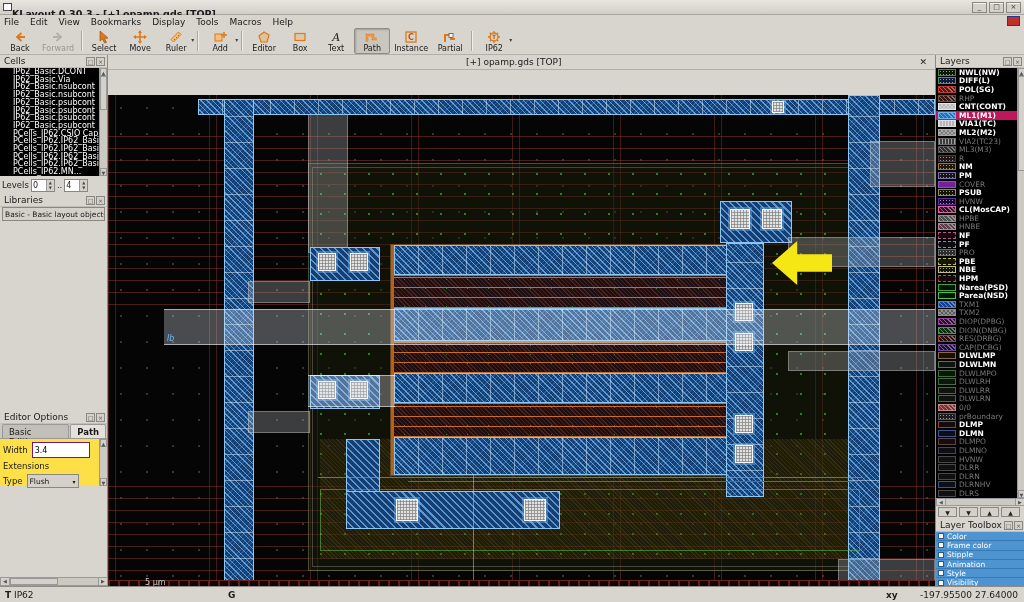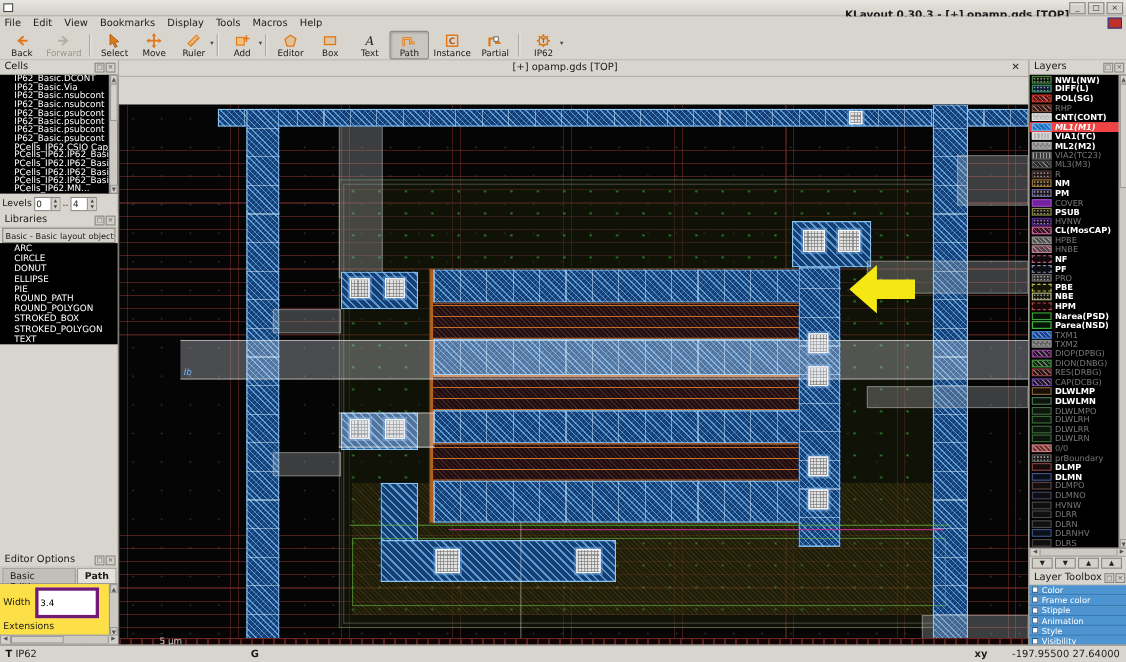--- a/index.html
+++ b/index.html
@@ -2,21 +2,21 @@
 <html><head>
 <meta charset="utf-8">
 <style>
   * { margin:0; padding:0; box-sizing:border-box; }
   html,body { width:1024px; height:602px; overflow:hidden; }
   body { font-family:"DejaVu Sans", sans-serif; font-size:9px; color:#1a1a1a; background:#d8d5ce; position:relative; }
 
   
   .titlebar { position:absolute; left:0; top:0; width:1024px; height:15px; background:linear-gradient(#e8e6e0,#d2cfc8); border-bottom:1px solid #a8a59e; display:flex; align-items:center; }
   .winicon { width:9px; height:8px; border:1px solid #444; background:#fff; margin-left:3px; }
-  .title { flex:1; text-align:right; font-weight:bold; font-size:9.5px;margin-top:12px; }
+  .title { flex:1; text-align:left; font-weight:bold; font-size:9.5px;margin-top:12px; }
   .winbtns { display:flex; gap:2px; margin-right:3px; }
   .wbtn { width:15px; height:11px; background:#d4d1ca; border:1px solid #8a8780; box-shadow:inset 0 1px 0 #f5f3ee; font-size:7px; line-height:9px; text-align:center; color:#333; }
   .menubar { position:absolute; left:0; top:15px; width:1024px; height:13px; background:#d8d5ce; display:flex; align-items:center; padding-left:4px; }
   .mitem { margin-right:11px; font-size:9px; }
   .menu-right { position:absolute; right:4px; top:1px; width:13px; height:10px; background:#c03028; border:1px solid #233a8a; }
   .toolbar { position:absolute; left:0; top:28px; width:1024px; height:27px; background:#d8d5ce; border-bottom:1px solid #b2afa8; display:flex; align-items:stretch; padding-left:2px; }
   .tbtn { display:flex; flex-direction:column; align-items:center; justify-content:center; min-width:36px; padding:1px 4px 0 4px; border-radius:2px; position:relative; }
   .tbtn .ticon { height:14px; display:flex; align-items:center; }
   .tbtn .tlabel { font-size:8px; margin-top:0px; }
   .tbtn.active { background:#c9c6bf; border:1px solid #908d86; box-shadow:inset 1px 1px 2px rgba(0,0,0,.2); }
@@ -45,27 +45,27 @@
   .spinbox { display:flex; border:1px solid #8a8780; background:#fff; height:13px; }
   .spinbox .sval { width:14px; font-size:8px; padding:1px 1px; }
   .spinarr { width:8px; display:flex; flex-direction:column; background:#d4d1ca; border-left:1px solid #999; font-size:4px; line-height:5.5px; text-align:center; color:#444; }
   .combo { height:14px; margin:0 2px; background:#d4d1ca; border:1px solid #8a8780; display:flex; align-items:center; font-size:7.5px; padding:0 2px; white-space:nowrap; overflow:hidden; }
   .combo .carr { margin-left:auto; font-size:6px; }
   .eo-tabs { display:flex; height:15px; padding-left:2px; background:#cbc8c1; border-bottom:1px solid #999; }
   .eotab { padding:2px 6px; font-size:8.5px; border:1px solid #999; border-bottom:none; background:#c2bfb8; margin-right:1px; border-radius:2px 2px 0 0; }
   .eotab.active { background:#e4e1da; font-weight:bold; }
   .eo-body { position:relative; height:47px; background:#fde047; padding:3px 10px 0 3px; }
   .eorow { display:flex; align-items:center; gap:4px; margin-bottom:3px; font-size:8.5px; }
-  .eorow input { width:58px; height:28px; border:3px solid #701a75; font-size:8px; padding:0 2px; font-family:"DejaVu Sans",sans-serif; }
+  .eorow input { width:58px; height:16px; border:1px solid #701a75; font-size:8px; padding:0 2px; font-family:"DejaVu Sans",sans-serif; }
 
   
   .rightpanel { position:absolute; left:935px; top:55px; width:89px; height:531px; background:#d8d5ce; border-left:1px solid #8e8b84; }
   .layerlist { position:absolute; left:0; top:13px; width:89px; height:430px; background:#000; overflow:hidden; }
   .lrow { display:flex; align-items:center; height:8.6px; padding-left:2px; gap:3px; }
-  .lrow.selected { background:#ef4444;font-style:italic; }
+  .lrow.selected { background:#be185d; }
   .lsw { width:18px; height:7px; border:1px solid #666; flex:none; }
   .lname { font-size:7.5px; font-weight:bold; color:#fff; white-space:nowrap; }
   .lname.dim { color:#787878; font-weight:normal; }
   .pat-hatch { background-image:repeating-linear-gradient(45deg, rgba(255,255,255,.38) 0 1px, transparent 1px 3px); }
   .pat-dots { background-image:radial-gradient(rgba(255,255,255,.55) .5px, transparent 1px); background-size:3px 3px; }
   .pat-checker { background-image:repeating-conic-gradient(rgba(255,255,255,.32) 0% 25%, transparent 0% 50%); background-size:4px 4px; }
   .pat-vstripes { background-image:repeating-linear-gradient(90deg, rgba(255,255,255,.5) 0 1px, transparent 1px 3px); }
   .pat-dash { border-style:dashed; }
   .pat-solid {}
   .arrbtns { position:absolute; left:0; top:451px; width:89px; height:12px; display:flex; gap:2px; padding:1px 2px; }
@@ -327,33 +327,20 @@
     </div>
     <div class="phead">
       <span class="ptitle">Libraries</span>
       <span class="pbtn">□</span>
       <span class="pbtn">×</span>
     </div>
     <div class="combo">
       <span>Basic - Basic layout object</span>
       <span class="carr">▾</span>
     </div>
-    <div class="darklist" style="height:92px;">
-
-    <div class="librow">ARC</div>
-        <div class="librow">CIRCLE</div>
-        <div class="librow">DONUT</div>
-        <div class="librow">ELLIPSE</div>
-        <div class="librow">PIE</div>
-        <div class="librow">ROUND_PATH</div>
-        <div class="librow">ROUND_POLYGON</div>
-        <div class="librow">STROKED_BOX</div>
-        <div class="librow">STROKED_POLYGON</div>
-        <div class="librow">TEXT</div>
-      </div>
     <div style="height:190px;"></div>
     <div class="phead">
       <span class="ptitle">Editor Options</span>
       <span class="pbtn">□</span>
       <span class="pbtn">×</span>
     </div>
     <div class="eo-tabs">
       <span class="eotab">Basic Editing</span>
       <span class="eotab active">Path</span>
     </div>

